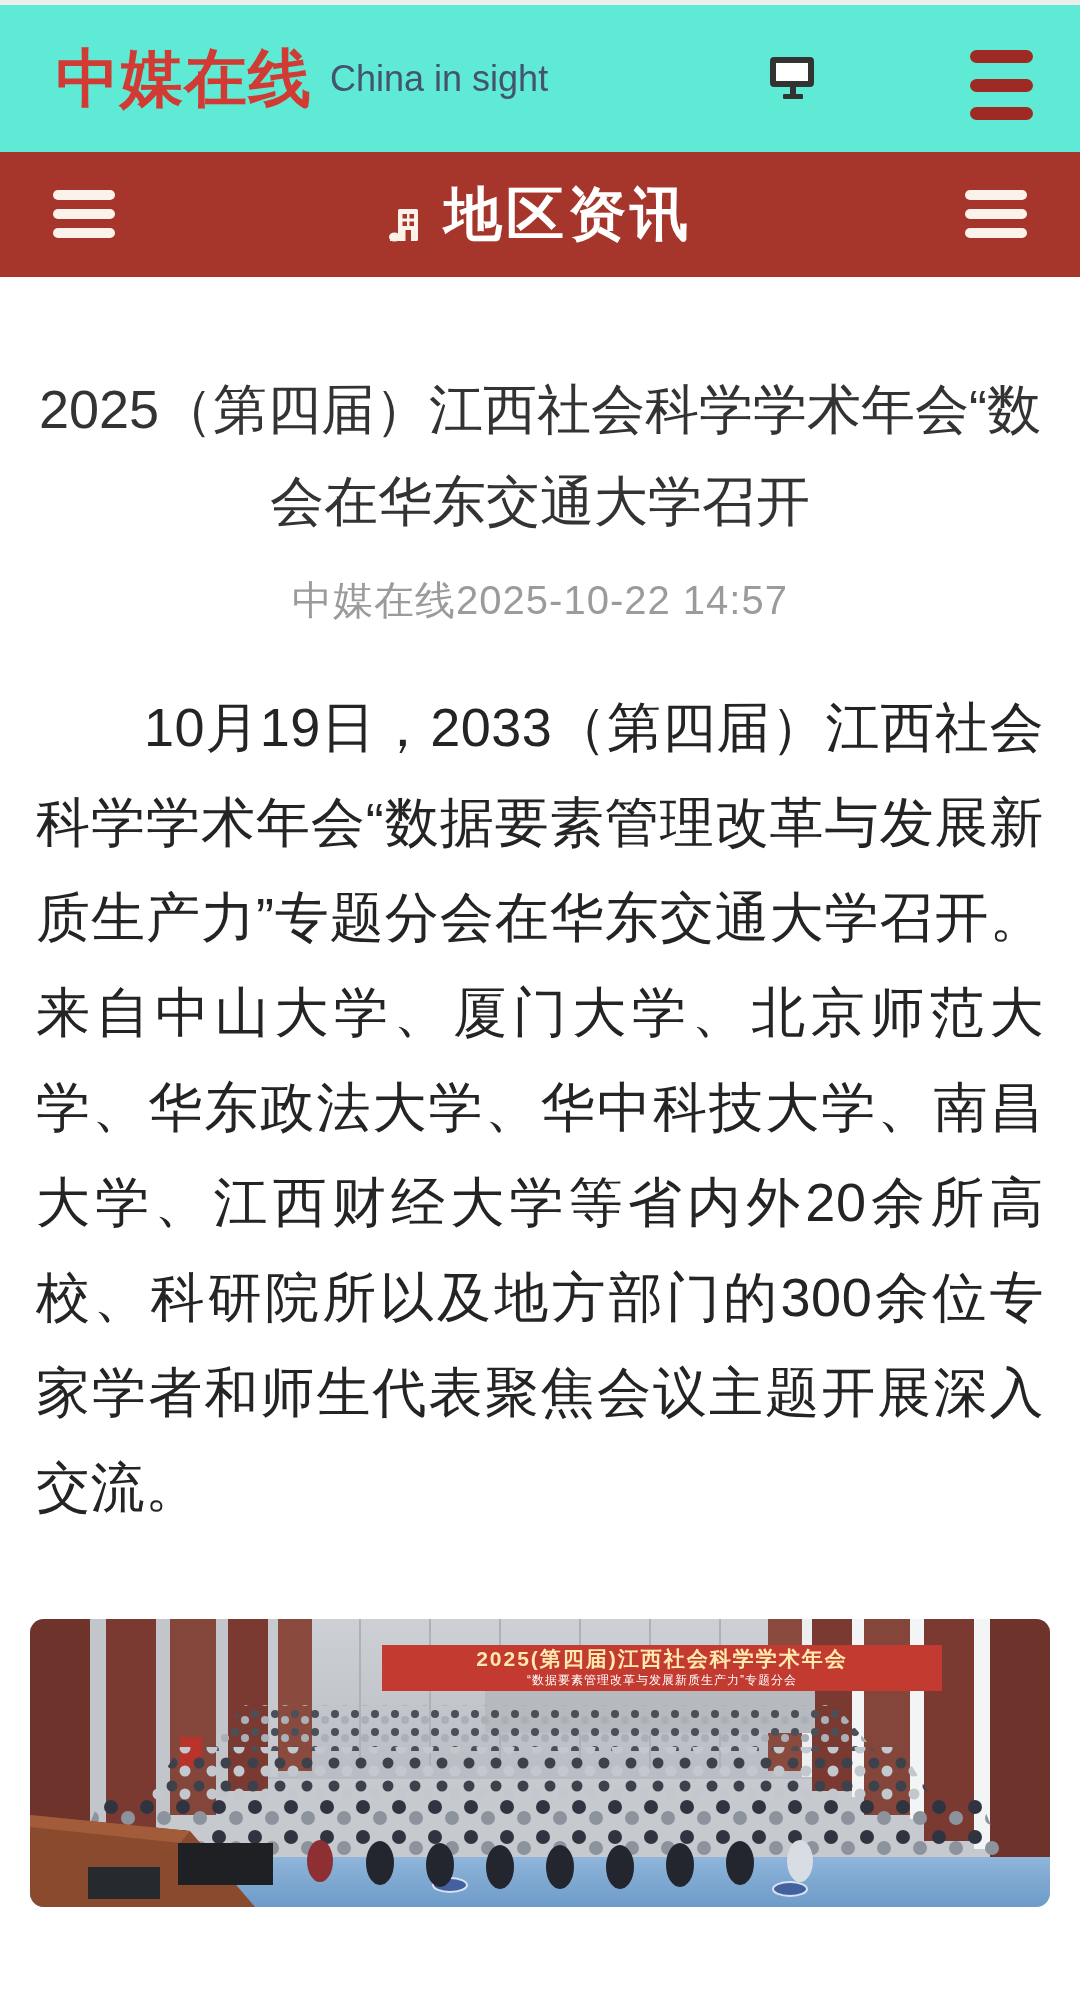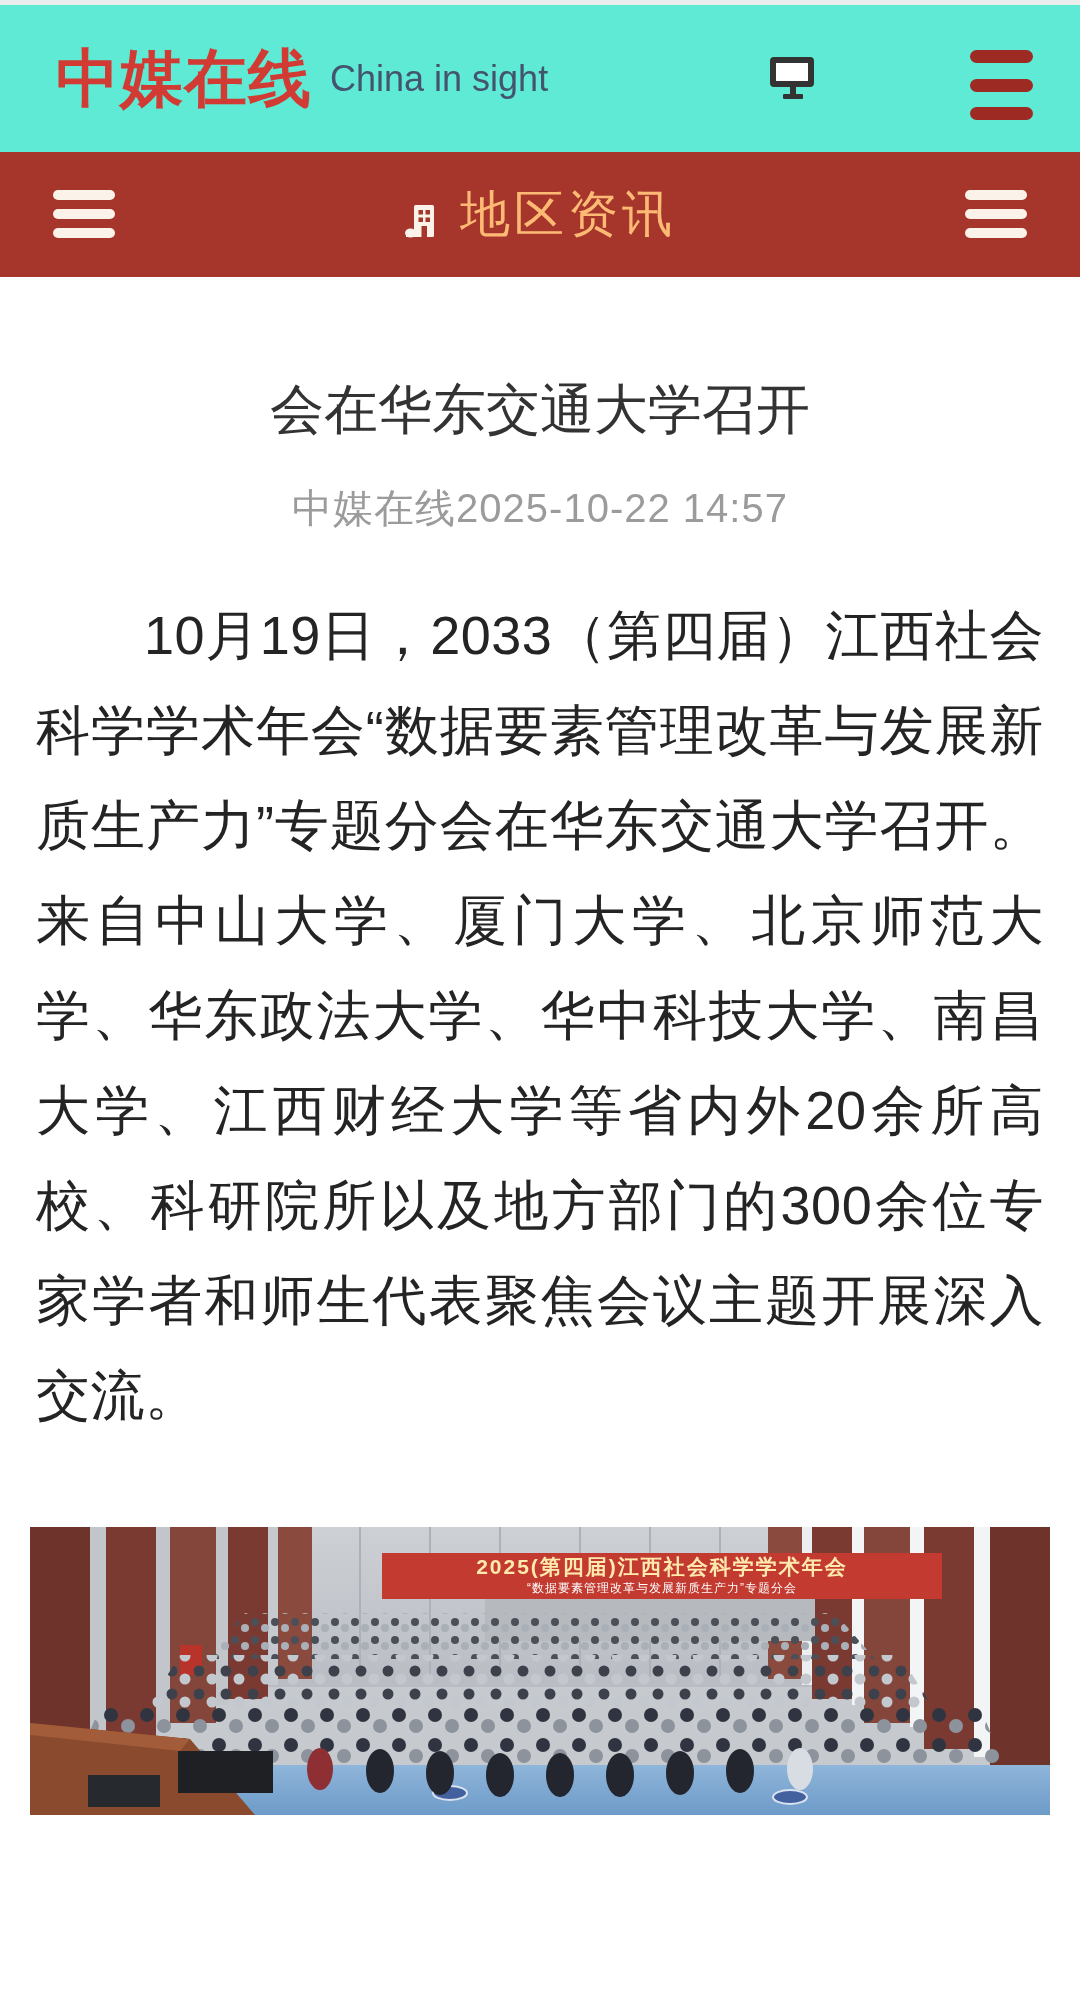--- a/index.html
+++ b/index.html
@@ -25,31 +25,31 @@
   .hamburger.red{position:absolute;right:47px;top:45px;width:63px;height:70px;}
   .hamburger.red span{width:63px;height:13px;background:#9e2b23;}
 
   
   .navbar{height:125px;background:#a6352b;position:relative;display:flex;align-items:center;justify-content:center;}
   .hamburger.white{width:62px;height:48px;position:absolute;top:38px;}
   .hamburger.white span{width:62px;height:10px;background:#fbf3ea;border-radius:6px;}
   .hamburger.white.left{left:53px;}
   .hamburger.white.right{right:53px;}
   .nav-center{display:flex;align-items:flex-end;gap:16px;}
-  .nav-title{color:#fdba74;font-size:50px;letter-spacing:4px;line-height:1;padding-bottom:2px;}
+  .nav-title{color:#ffffff;font-size:58px;letter-spacing:4px;line-height:1;padding-bottom:2px;font-weight:bold;}
   .building-icon{width:40px;height:40px;display:block;}
 
   
   .main{padding:0 36px;}
   .article-title{margin-top:86px;text-align:center;font-size:54px;line-height:92px;color:#333333;font-weight:400;}
   .publish-time{margin-top:26px;text-align:center;font-size:40px;color:#9b9b9b;letter-spacing:1px;}
   .article-body{margin-top:52px;font-size:54px;line-height:95px;color:#242424;text-align:justify;text-indent:2em;letter-spacing:0.5px;}
 
   
-  .photo-wrap{margin:84px auto 0;width:1020px;height:288px;overflow:hidden;background:#c6c9ce;}
+  .photo-wrap{margin:84px auto 0;width:1020px;height:288px;overflow:hidden;background:#c6c9ce;border-radius:14px;}
   .photo-wrap svg{display:block;}
 </style>
 </head>
 <body>
 
 <div class="top-strip"></div>
 
 <div class="header">
   <div class="logo">中媒在线</div>
   <div class="tagline">
@@ -88,20 +88,21 @@
   </div>
   <div class="hamburger white right">
     <span></span>
     <span></span>
     <span></span>
   </div>
 </div>
 
 <div class="main">
   <div class="article-title">
+    <div>2025（第四届）江西社会科学学术年会“数</div>
     <div>会在华东交通大学召开</div>
   </div>
   <div class="publish-time"><span>中媒在线</span><span>2025-10-22 14:57</span></div>
   <div class="article-body">10月19日，2033（第四届）江西社会科学学术年会“数据要素管理改革与发展新质生产力”专题分会在华东交通大学召开。来自中山大学、厦门大学、北京师范大学、华东政法大学、华中科技大学、南昌大学、江西财经大学等省内外20余所高校、科研院所以及地方部门的300余位专家学者和师生代表聚焦会议主题开展深入交流。</div>
 </div>
 
 <div class="photo-wrap">
   <svg width="1020" height="288" viewBox="0 0 1020 288">
     <defs>
       <linearGradient id="floorGrad" x1="0" y1="0" x2="0" y2="1">

